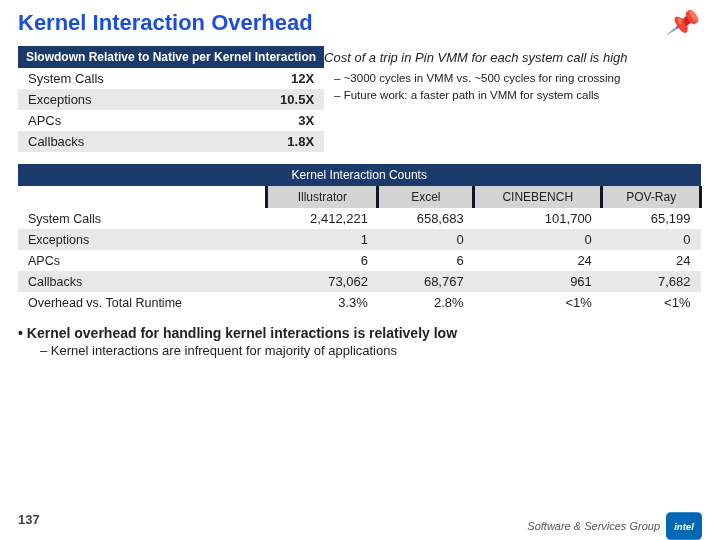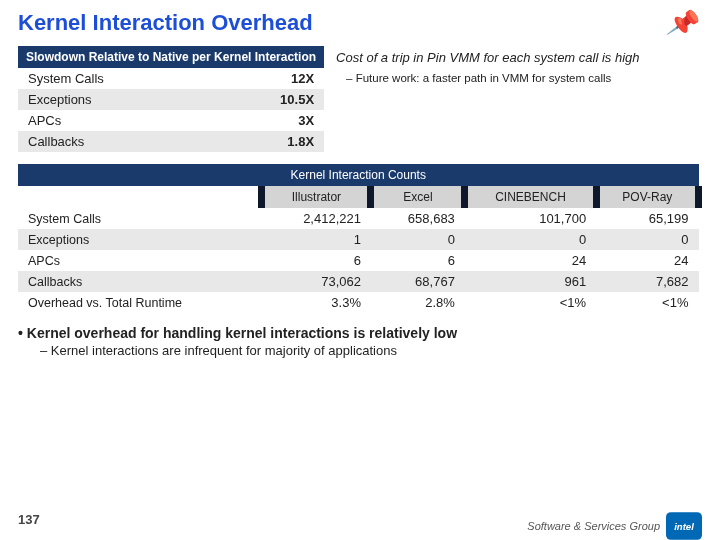--- a/index.html
+++ b/index.html
@@ -21,21 +21,20 @@
     }
     h1 {
       font-size: 22px;
       font-weight: bold;
       color: #1d4ed8;
       margin-bottom: 10px;
     }
     
     .slowdown-section {
       display: flex;
-      gap: 12px;
       margin-bottom: 12px;
       align-items: flex-start;
     }
     .slowdown-table {
       border-collapse: collapse;
       min-width: 230px;
     }
     .slowdown-table thead tr th {
       background: #1a3a6b;
       color: #fff;
@@ -97,21 +96,21 @@
       background: #ffffff;
     }
     .counts-table td.num { text-align: right; }
     .counts-table td.label { font-weight: normal; }
     .col-header-row th {
       background: #d4d4d4 !important;
       color: #222 !important;
       text-align: center;
       font-size: 13px;
       font-weight: bold;
-      border-right: 7px solid #0f172a;
+      border-right: 3px solid #0f172a;
     }
     .col-header-row th:first-child {
       background: transparent !important;
     }
     
     .bullet-section {
       margin-top: 2px;
       font-size: 14px;
     }
     .bullet-main {
@@ -210,20 +209,21 @@
       <td class="col-val">3X</td>
     </tr>
           <tr class="row-striped-even">
       <td class="col-label">Callbacks</td>
       <td class="col-val">1.8X</td>
     </tr>
         </tbody>
     </table>
     <div class="cost-box">
       <div class="main-line">Cost of a trip in Pin VMM for each system call is high</div>
+      <div class="sub-line">– ~3000 cycles in VMM vs. ~500 cycles for ring crossing</div>
       <div class="sub-line">– Future work: a faster path in VMM for system calls</div>
     </div>
   </div>
 
   <table class="counts-table">
     <thead>
       <tr class="counts-header-main">
         <th colspan="5">Kernel Interaction Counts</th>
       </tr>
       <tr class="col-header-row" id="counts-col-headers">

